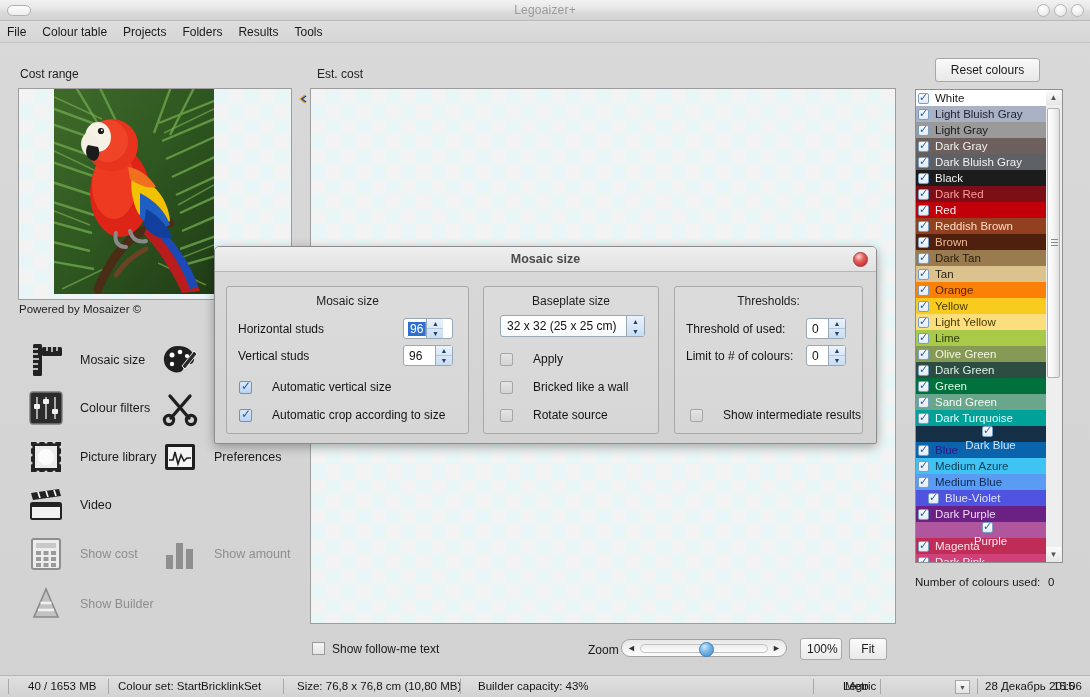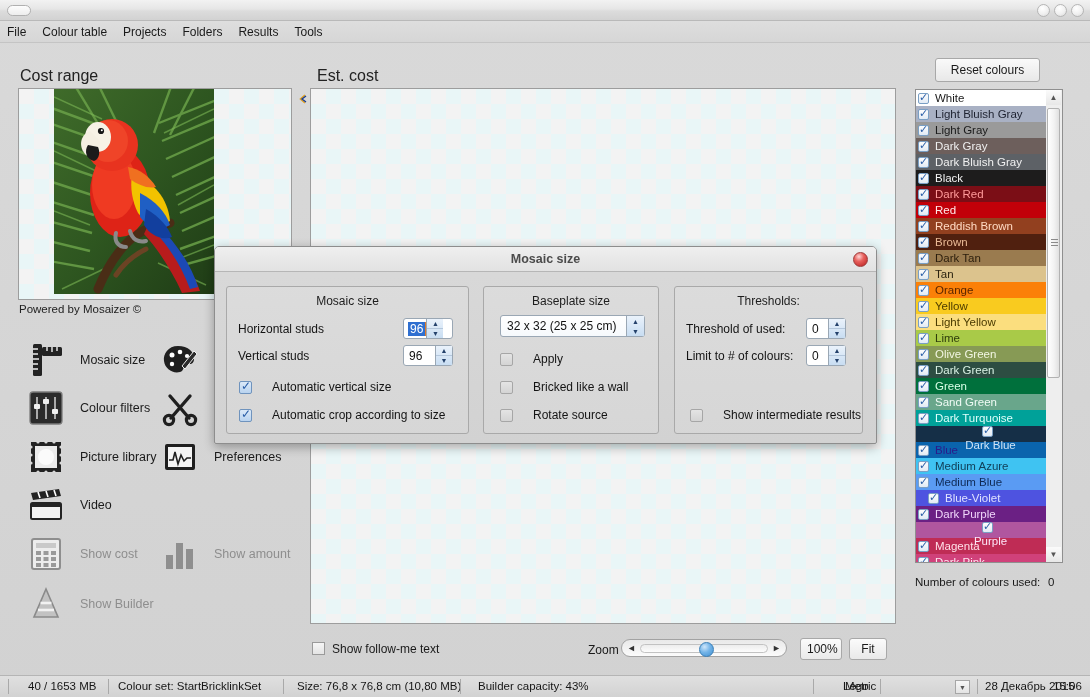--- a/index.html
+++ b/index.html
@@ -48,21 +48,21 @@
     display: flex; align-items: center; gap: 2px;
     background: linear-gradient(#dedede, #d6d6d6);
     border-bottom: 1px solid #c4c4c4;
   }
   .menu-item {
     padding: 2px 7px; font-size: 12px; color: #1a1a1a; cursor: default;
     border-radius: 2px;
   }
 
   
-  .panel-label { position: absolute; font-size: 16px; color: #222; }
+  .panel-label { position: absolute; font-size: 12px; color: #222; }
   #lbl-cost-range { left: 20px; top: 67px; }
   #lbl-est-cost   { left: 317px; top: 67px; }
 
   
   .checker {
     background-image:
       linear-gradient(45deg, #e9f6f7 25%, transparent 25%, transparent 75%, #e9f6f7 75%),
       linear-gradient(45deg, #e9f6f7 25%, transparent 25%, transparent 75%, #e9f6f7 75%);
     background-size: 30px 30px;
     background-position: 0 0, 15px 15px;
@@ -322,20 +322,21 @@
   }
   .dlg-check .txt { font-size: 12px; color: #141414; }
 </style>
 </head>
 <body>
 
 <div id="app">
 
   <div id="titlebar">
     <div class="tb-pill"></div>
+    <div class="tb-title">Legoaizer+</div>
     <div class="tb-btns">
       <div class="tb-btn"></div>
       <div class="tb-btn"></div>
       <div class="tb-btn"></div>
     </div>
   </div>
 
   <div id="menubar">
     <div class="menu-item">File</div>
     <div class="menu-item">Colour table</div>

